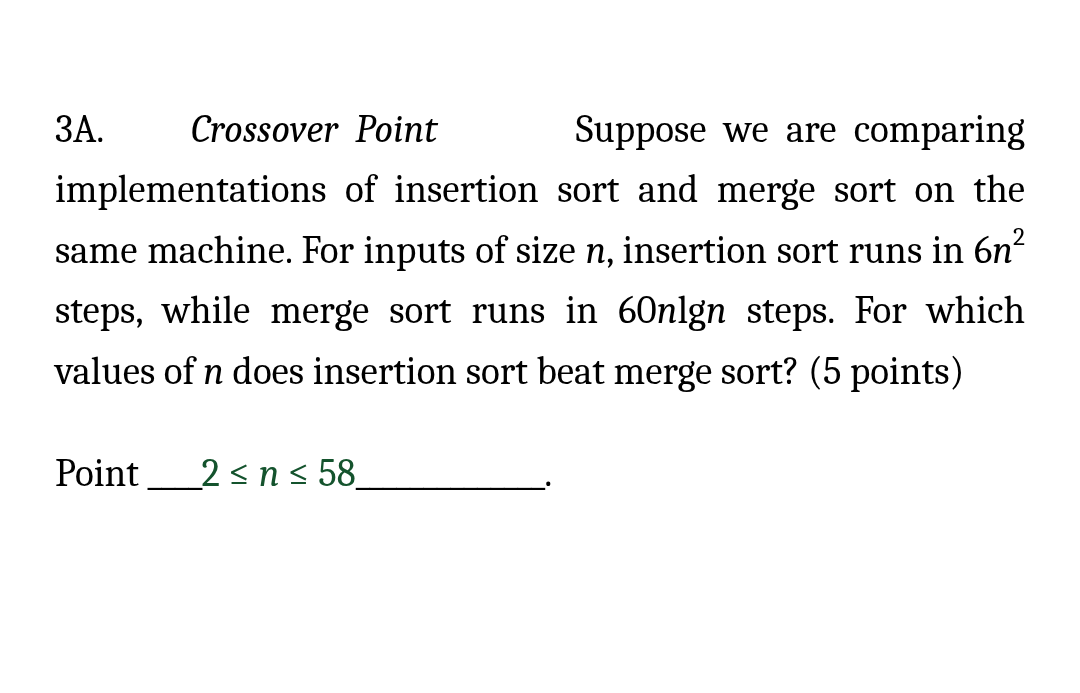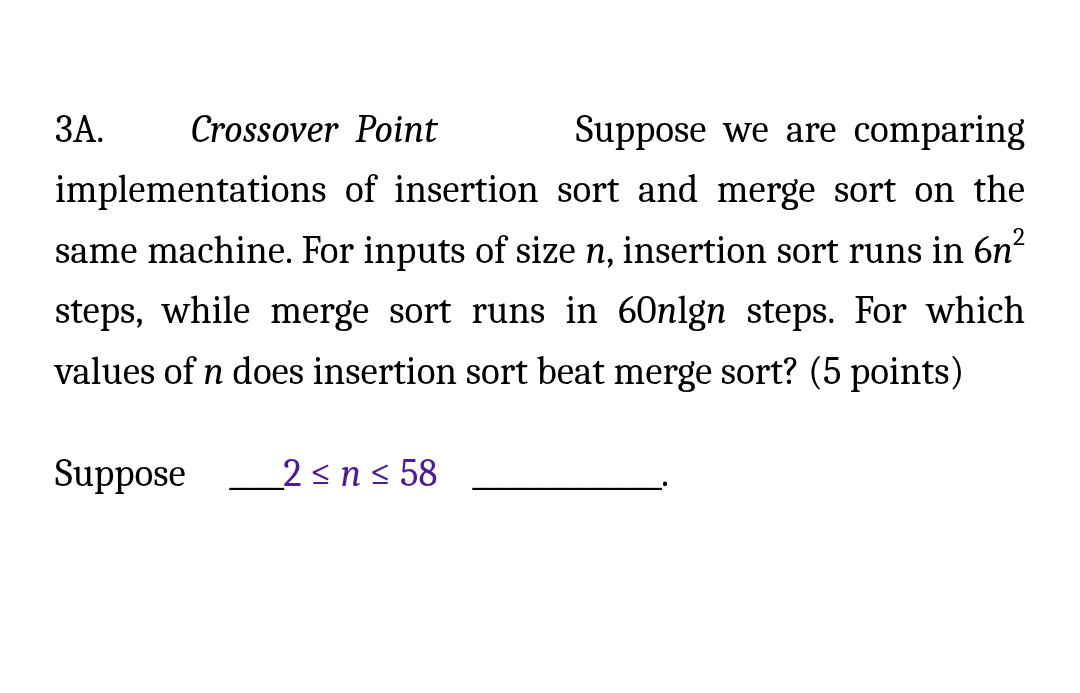--- a/index.html
+++ b/index.html
@@ -36,29 +36,28 @@
       font-size: 0.65em;
       vertical-align: super;
       position: relative;
       top: -0.15em;
     }
     .answer-section {
       margin-top: 42px;
       font-size: 39px;
     }
     .answer-fill {
-      color: #4c1d95;
+      color: #14532d;
     }
     .blank-line {
       letter-spacing: -1px;
-      margin-left: 35px;
     }
   </style>
 </head>
 <body>
 
 <div class="problem-text">
   <span class="problem-number">3A.</span>&nbsp;&nbsp;&nbsp;&nbsp;&nbsp;<span class="problem-title">Crossover Point</span>&nbsp;&nbsp;&nbsp;&nbsp;&nbsp;&nbsp;&nbsp;&nbsp;<span>Suppose we are comparing implementations of insertion sort and merge sort on the same machine.  For inputs of size </span><span class="italic">n</span><span>, insertion sort runs in 6</span><span class="italic">n</span><span class="superscript">2</span><span> steps, while merge sort runs in 60</span><span class="italic">n</span><span>lg</span><span class="italic">n</span><span> steps.  For which values of </span><span class="italic">n</span><span> does insertion sort beat merge sort?  (5 points)</span>
 </div>
 
 <div class="answer-section">
-  <span>Suppose </span><span class="blank-line">____</span><span class="answer-fill"><span>2 ≤ </span><span class="italic">n</span><span> ≤ 58</span></span><span class="blank-line">______________</span><span>.</span>
+  <span>Point </span><span class="blank-line">____</span><span class="answer-fill"><span>2 ≤ </span><span class="italic">n</span><span> ≤ 58</span></span><span class="blank-line">______________</span><span>.</span>
 </div>
 
 </body></html>

